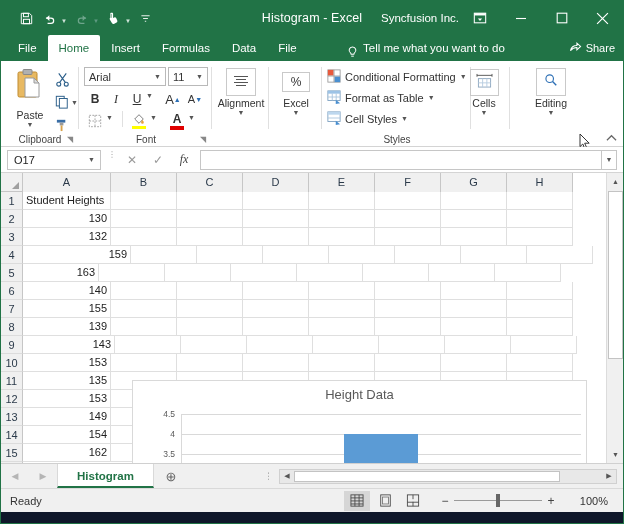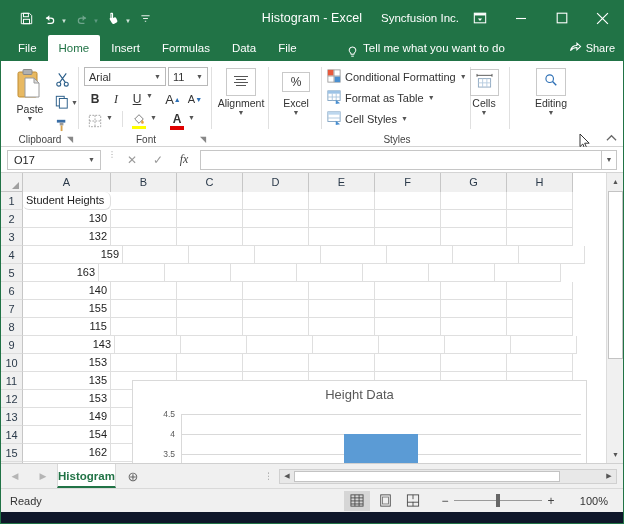--- a/index.html
+++ b/index.html
@@ -41,21 +41,21 @@
   
   .ribbon { position:relative; height:86px; background:#fff; border-bottom:1px solid #d4d4d4; }
   .grp { position:absolute; top:0; height:86px; }
   .grp-label { position:absolute; bottom:2px; width:100%; text-align:center;
                font-size:10px; color:#444; }
   .grp-sep { position:absolute; top:6px; bottom:18px; width:1px; background:#e0e0e0; }
   .dlg { position:absolute; bottom:3px; right:3px; width:9px; height:9px; color:#888; font-size:8px;}
 
   
   .paste-btn { position:absolute; left:6px; top:6px; width:46px; text-align:center; }
-  .paste-lbl { font-size:10.5px; color:#333; margin-top:2px; }
+  .paste-lbl { font-size:10.5px; color:#333; margin-top:8px; }
   .tiny-caret { font-size:7px; color:#555; line-height:7px; }
   .cb-small { position:absolute; left:54px; width:26px; height:20px; display:flex; align-items:center; gap:2px;}
 
   
   .fontbox { position:absolute; border:1px solid #b9b9b9; background:#fff; height:19px;
              font-size:11px; color:#333; display:flex; align-items:center; padding-left:4px; }
   .fb-caret { margin-left:auto; font-size:7px; color:#555; padding-right:4px; }
   .fbtn { position:absolute; display:flex; align-items:center; justify-content:center;
           font-size:12px; color:#333; }
 
@@ -98,21 +98,21 @@
   .ch { background:#f0f0f0; border-right:1px solid #c6c6c6; text-align:center; height:19px;
         line-height:19px; font-size:11px; color:#2b3a4a; }
   .rowhdrs { position:absolute; left:0; top:19px; width:22px; }
   .rh { height:18px; line-height:18px; background:#f0f0f0; border-right:1px solid #c6c6c6;
         border-bottom:1px solid #dcdcdc; text-align:center; font-size:11px; color:#2b3a4a; }
   .cells { position:absolute; left:22px; top:19px; right:17px; bottom:0; overflow:hidden; }
   .crow { display:flex; height:18px; }
   .cell { border-right:1px solid #dfdfdf; border-bottom:1px solid #dfdfdf; height:18px;
           line-height:17px; font-size:11px; color:#222; padding-right:3px; text-align:right;
           overflow:hidden; white-space:nowrap; }
-  .cell.hdrtxt { text-align:left; padding-left:3px; padding-right:0;border-radius:6px; }
+  .cell.hdrtxt { text-align:left; padding-left:3px; padding-right:0; }
 
   
   .vsb { position:absolute; right:0; top:0; width:17px; bottom:0; background:#f0f0f0;
          border-left:1px solid #dcdcdc; }
   .sbtn { width:17px; height:17px; display:flex; align-items:center; justify-content:center;
           font-size:7px; color:#555; background:#f0f0f0; }
   .vthumb { position:absolute; left:1px; top:18px; width:15px; height:168px; background:#fff;
             border:1px solid #c3c3c3; }
 
   
@@ -121,21 +121,21 @@
               color:#595959; }
   .ytick { position:absolute; font-size:8.5px; color:#595959; text-align:right; width:22px; }
   .gline { position:absolute; height:1px; background:#d9d9d9; }
   .axis-y { position:absolute; width:1px; background:#d9d9d9; }
   .bar { position:absolute; background:#5b9bd5; }
 
   
   .sheetbar { position:relative; height:25px; background:#f0f0f0; border-top:1px solid #d0d0d0;
               display:flex; align-items:center; }
   .navarrows { display:flex; width:56px; justify-content:space-around; color:#b5b5b5; font-size:9px;}
-  .stab { height:24px; line-height:24px; padding:0 0; font-size:11.5px; color:#217346;
+  .stab { height:24px; line-height:24px; padding:0 19px; font-size:11.5px; color:#217346;
           font-weight:bold; background:#fff; border-bottom:2px solid #217346;
           border-left:1px solid #d9d9d9; border-right:1px solid #d9d9d9;}
   .addsheet { width:34px; text-align:center; color:#666; font-size:13px; }
   .sb-dots { margin-left:auto; margin-right:6px; color:#999; font-size:9px; letter-spacing:0; }
   .hsb { width:338px; height:15px; background:#e8e8e8; border:1px solid #d0d0d0; display:flex;
          align-items:center; margin-right:6px; position:relative;}
   .hsb-btn { width:14px; height:13px; display:flex; align-items:center; justify-content:center;
              font-size:7px; color:#555; }
   .hthumb { position:absolute; left:14px; top:1px; height:11px; width:266px; background:#fff;
             border:1px solid #c3c3c3; }
@@ -524,21 +524,21 @@
           <div class="cell" style="width: 88px;">132</div>
           <div class="cell" style="width: 66px;"></div>
           <div class="cell" style="width: 66px;"></div>
           <div class="cell" style="width: 66px;"></div>
           <div class="cell" style="width: 66px;"></div>
           <div class="cell" style="width: 66px;"></div>
           <div class="cell" style="width: 66px;"></div>
           <div class="cell" style="width: 66px;"></div>
         </div>
         <div class="crow">
-          <div class="cell" style="width: 100px;">159</div>
+          <div class="cell" style="width: 108px;">159</div>
           <div class="cell" style="width: 66px;"></div>
           <div class="cell" style="width: 66px;"></div>
           <div class="cell" style="width: 66px;"></div>
           <div class="cell" style="width: 66px;"></div>
           <div class="cell" style="width: 66px;"></div>
           <div class="cell" style="width: 66px;"></div>
           <div class="cell" style="width: 66px;"></div>
         </div>
         <div class="crow">
           <div class="cell" style="width: 76px;">163</div>
@@ -564,21 +564,21 @@
           <div class="cell" style="width: 88px;">155</div>
           <div class="cell" style="width: 66px;"></div>
           <div class="cell" style="width: 66px;"></div>
           <div class="cell" style="width: 66px;"></div>
           <div class="cell" style="width: 66px;"></div>
           <div class="cell" style="width: 66px;"></div>
           <div class="cell" style="width: 66px;"></div>
           <div class="cell" style="width: 66px;"></div>
         </div>
         <div class="crow">
-          <div class="cell" style="width: 88px;">115</div>
+          <div class="cell" style="width: 88px;">139</div>
           <div class="cell" style="width: 66px;"></div>
           <div class="cell" style="width: 66px;"></div>
           <div class="cell" style="width: 66px;"></div>
           <div class="cell" style="width: 66px;"></div>
           <div class="cell" style="width: 66px;"></div>
           <div class="cell" style="width: 66px;"></div>
           <div class="cell" style="width: 66px;"></div>
         </div>
         <div class="crow">
           <div class="cell" style="width: 92px;">143</div>

